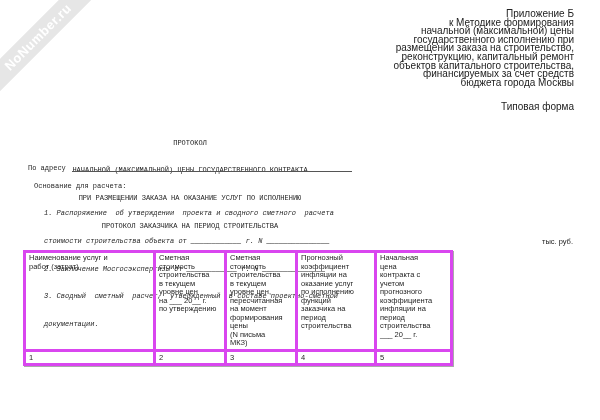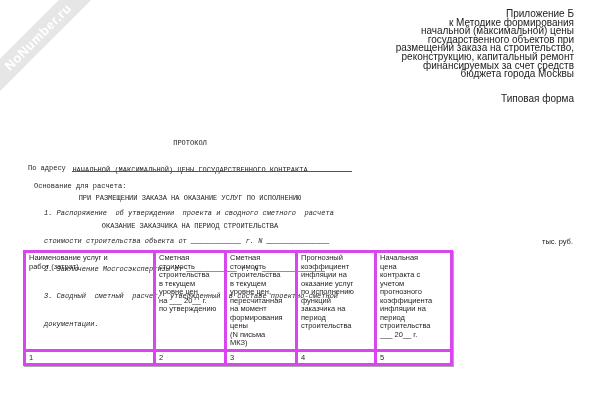--- a/index.html
+++ b/index.html
@@ -76,33 +76,34 @@
 <div class="page">
 
   <div class="watermark">
     <span>NoNumber.ru</span>
   </div>
 
   <div class="appendix">
     <div>Приложение Б</div>
     <div>к Методике формирования</div>
     <div>начальной (максимальной) цены</div>
-    <div>государственного объектов при</div>
+    <div>государственного исполнению при</div>
     <div>размещении заказа на строительство,</div>
     <div>реконструкцию, капитальный ремонт</div>
+    <div>объектов капитального строительства,</div>
     <div>финансируемых за счет средств</div>
     <div>бюджета города Москвы</div>
     <div class="form-type">Типовая форма</div>
   </div>
 
   <div class="title">
     <div>ПРОТОКОЛ</div>
     <div>НАЧАЛЬНОЙ (МАКСИМАЛЬНОЙ) ЦЕНЫ ГОСУДАРСТВЕННОГО КОНТРАКТА</div>
     <div>ПРИ РАЗМЕЩЕНИИ ЗАКАЗА НА ОКАЗАНИЕ УСЛУГ ПО ИСПОЛНЕНИЮ</div>
-    <div>ОКАЗАНИЕ ЗАКАЗЧИКА НА ПЕРИОД СТРОИТЕЛЬСТВА</div>
+    <div>ПРОТОКОЛ ЗАКАЗЧИКА НА ПЕРИОД СТРОИТЕЛЬСТВА</div>
   </div>
 
   <div class="address-row">
     <span>По адресу</span>
     <span class="blank"></span>
   </div>
 
   <div class="basis-heading">Основание для расчета:</div>
 
   <div class="basis-items">

